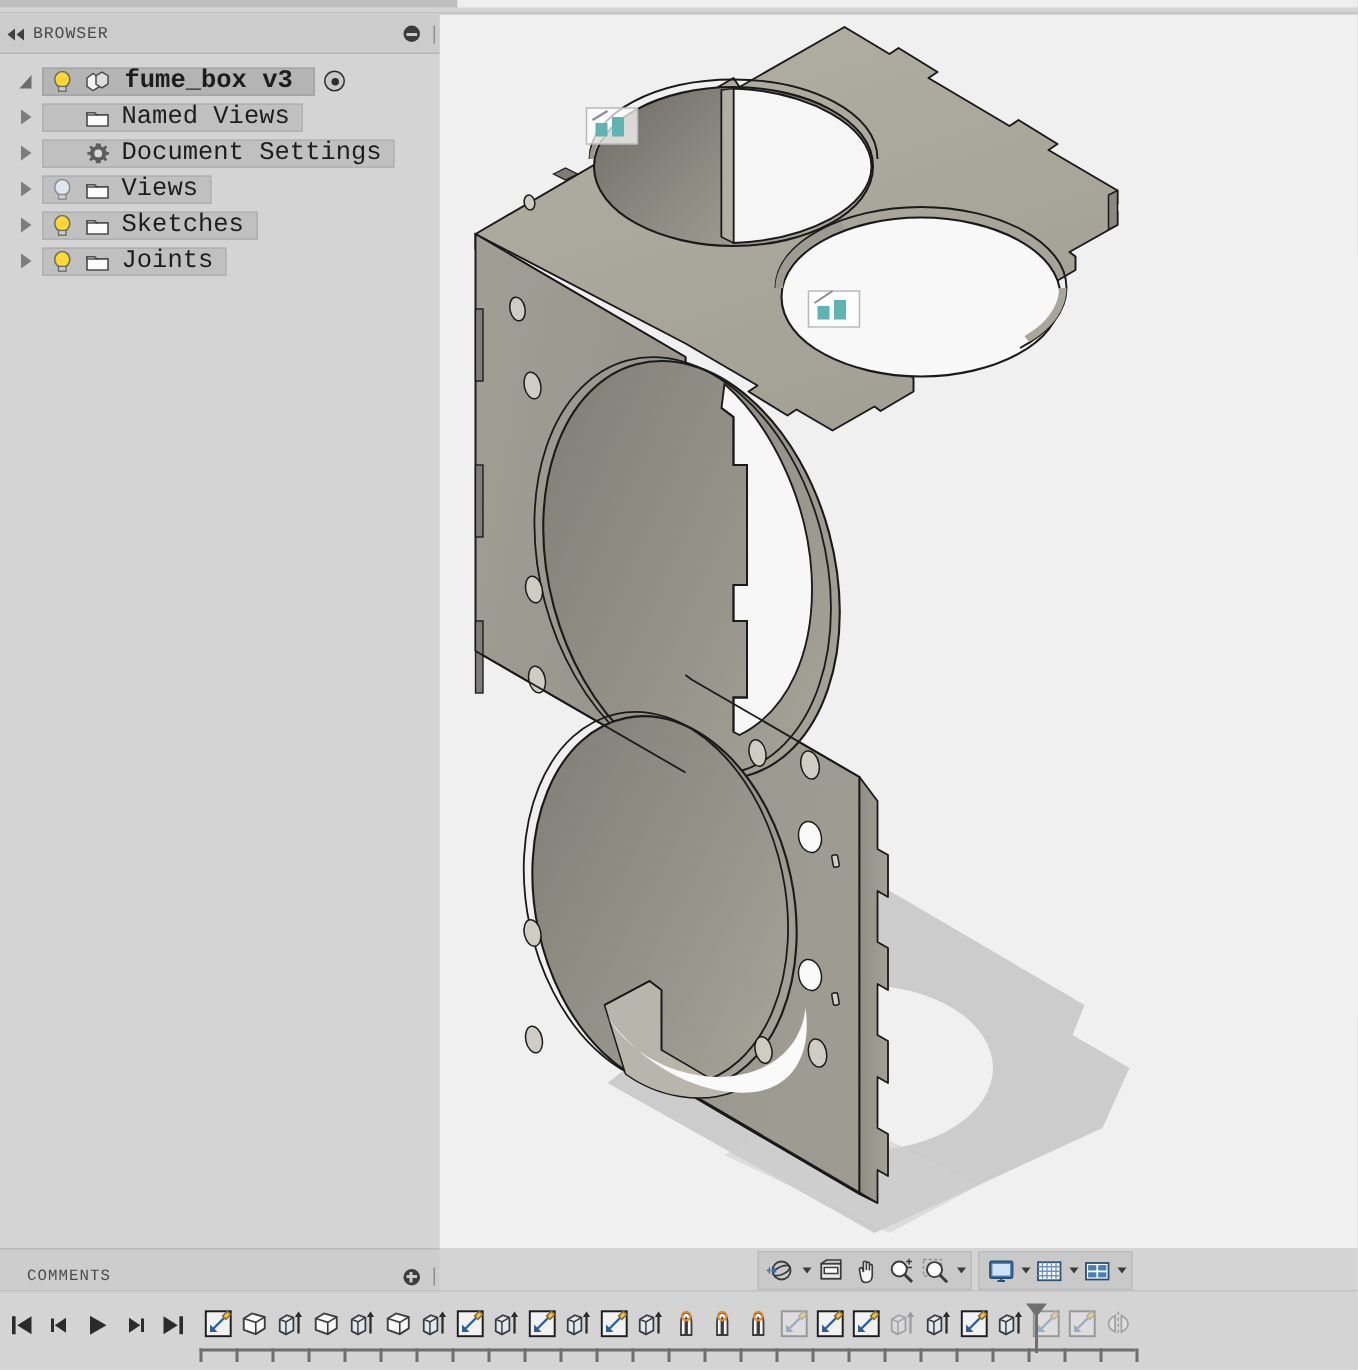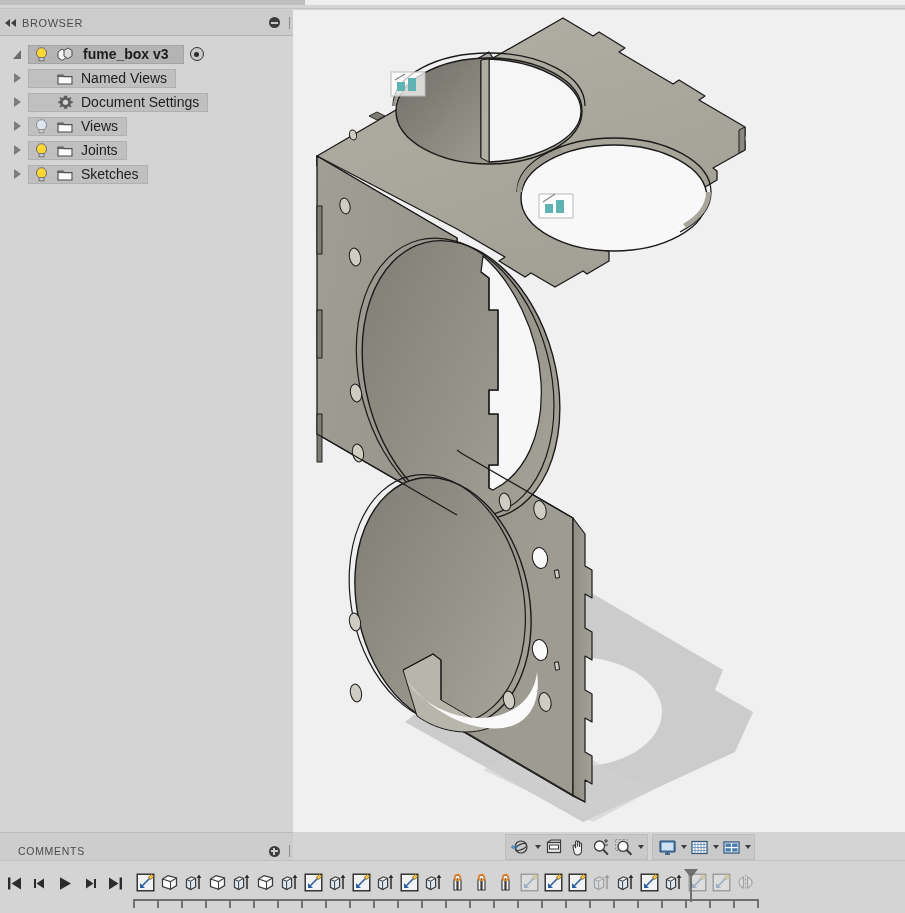--- a/index.html
+++ b/index.html
@@ -3,21 +3,21 @@
 <meta charset="utf-8">
 <style>
   * { box-sizing: border-box; margin: 0; padding: 0; }
   html, body {
     width: 905px; height: 913px;
     font-family: "Liberation Sans", sans-serif;
     background: #d4d4d4;
     overflow: hidden;
     -webkit-font-smoothing: antialiased;
   }
-  #app { position: relative; width: 905px; height: 913px; }
+  #app { position: relative; width: 905px; height: 913px; font-family: Liberation Mono, monospace; }
 
   
   .top-strip {
     position: absolute; left:0; top:0; width:905px; height:10px;
     background:#d4d4d4;
   }
   .top-strip .tab-piece {
     position:absolute; left:0; top:0; width:305px; height:5px; background:#bfbfbf;
   }
   .top-strip .tab-rest {
@@ -60,21 +60,21 @@
   }
   .minus-circle::after {
     content:""; position:absolute; left:2px; top:5px; width:7px; height:2px; background:#cccccc;
   }
   .grip {
     width:8px; height:26px; display:flex; align-items:center; justify-content:center;
   }
   .grip i { display:block; width:1px; height:12px; background:#8d8d8d; }
 
   
-  .tree { padding-top:6px; font-size:14px; color:#1f1f1f; }
+  .tree { padding-top:6px; font-size:17px; color:#1f1f1f; }
   .tree-row {
     display:flex; align-items:center; height:24px; padding-left:6px;
   }
   .tw { width:22px; display:flex; align-items:center; justify-content:center; flex:0 0 22px; }
   .twist {
     width:0; height:0; border-left:7px solid #6d6d6d;
     border-top:5px solid transparent; border-bottom:5px solid transparent;
     opacity:0.85;
   }
   .twist-open {
@@ -458,41 +458,41 @@
                   <ellipse cx="6.5" cy="6" rx="5" ry="5.3" fill="#fdd835" stroke="#6b6b6b" stroke-width="1"></ellipse>
                   <rect x="4" y="10.6" width="5" height="3.2" fill="#c9c9c9" stroke="#6b6b6b" stroke-width="0.9"></rect>
                 </svg>
               </div>
               <div class="cell">
                 <svg class="" width="16" height="13" viewBox="0 0 16 13">
                   <path d="M1 3.2 L1 12 L15 12 L15 4.6 L7.4 4.6 L6 3.2 Z" fill="#fbfbfb" stroke="#4d4d4d" stroke-width="1.1"></path>
                   <path d="M1 3.2 L6 3.2 L7.4 4.6 L1 4.6 Z" fill="#e4e4e4" stroke="#4d4d4d" stroke-width="1"></path>
                 </svg>
               </div>
-              <span class="node-label">Joints</span>
+              <span class="node-label">Sketches</span>
             </div>
           </div>
           <div class="tree-row">
             <div class="tw">
               <div class="twist"></div>
             </div>
             <div class="node-pill">
               <div class="cell">
                 <svg class="" width="13" height="15" viewBox="0 0 13 15">
                   <ellipse cx="6.5" cy="6" rx="5" ry="5.3" fill="#fdd835" stroke="#6b6b6b" stroke-width="1"></ellipse>
                   <rect x="4" y="10.6" width="5" height="3.2" fill="#c9c9c9" stroke="#6b6b6b" stroke-width="0.9"></rect>
                 </svg>
               </div>
               <div class="cell">
                 <svg class="" width="16" height="13" viewBox="0 0 16 13">
                   <path d="M1 3.2 L1 12 L15 12 L15 4.6 L7.4 4.6 L6 3.2 Z" fill="#fbfbfb" stroke="#4d4d4d" stroke-width="1.1"></path>
                   <path d="M1 3.2 L6 3.2 L7.4 4.6 L1 4.6 Z" fill="#e4e4e4" stroke="#4d4d4d" stroke-width="1"></path>
                 </svg>
               </div>
-              <span class="node-label">Sketches</span>
+              <span class="node-label">Joints</span>
             </div>
           </div>
         </div>
     </div>
   </div>
 
   <div class="comments-bar">
     <span class="comments-title">COMMENTS</span>
     <div class="hdr-btn">
       <div class="plus-circle"></div>

